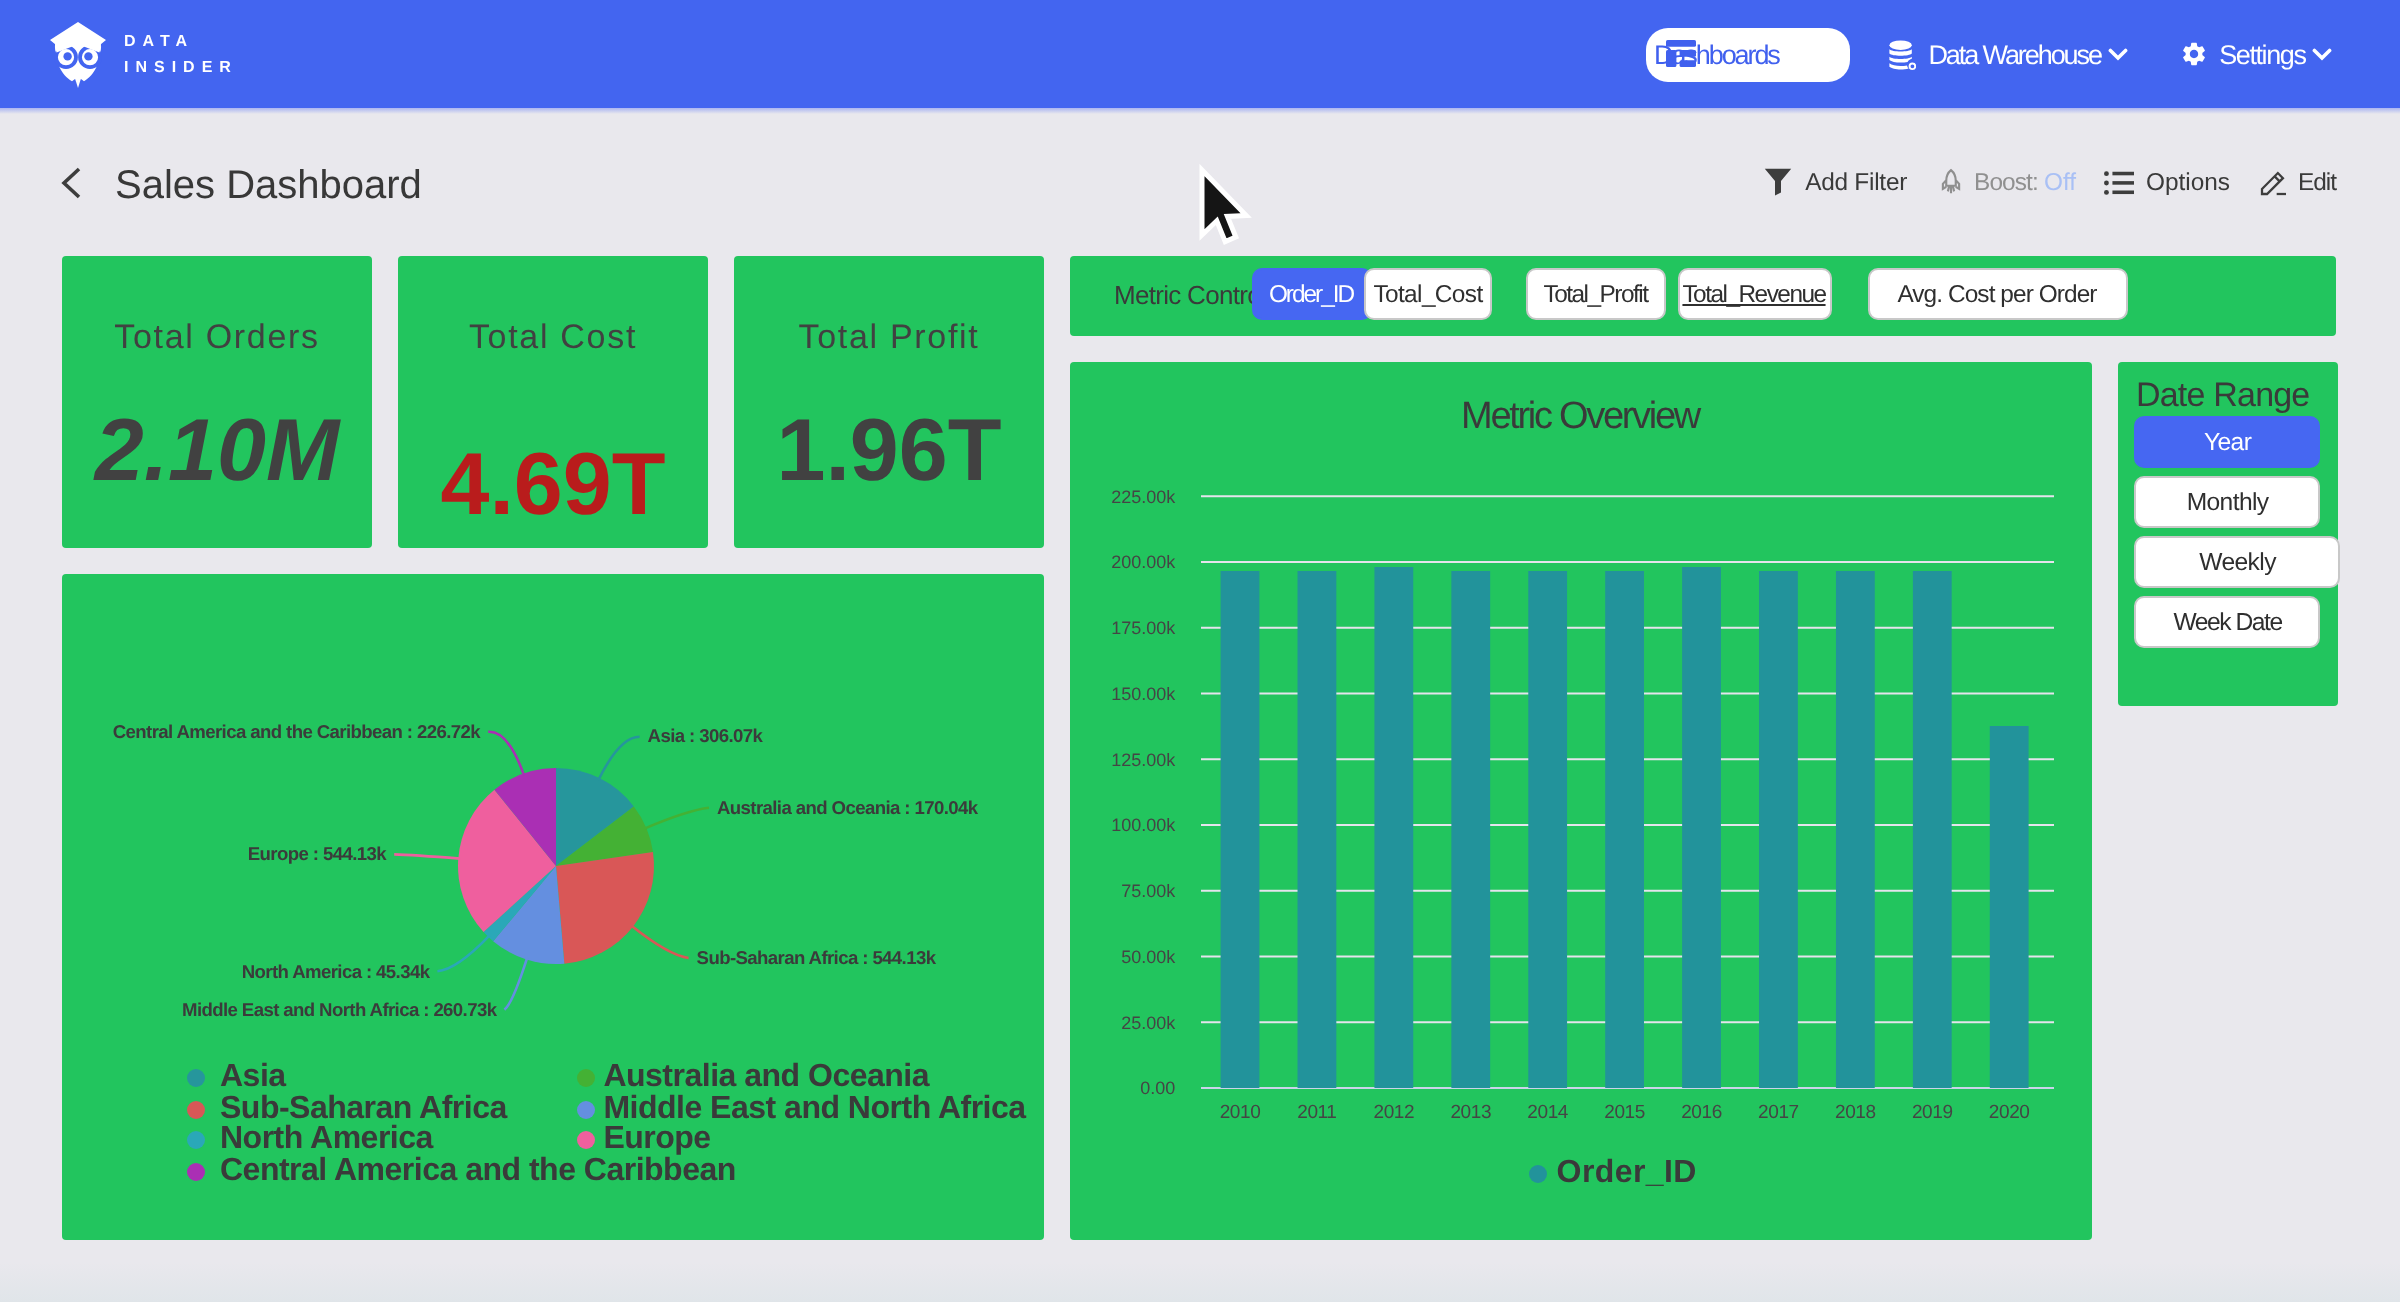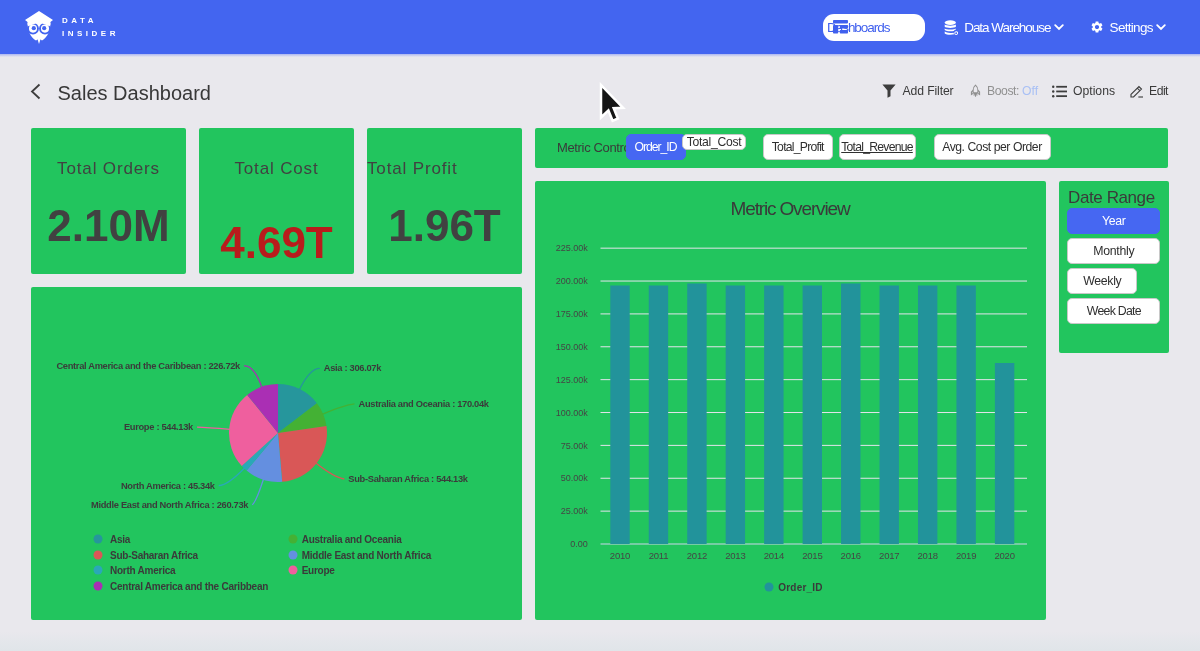--- a/index.html
+++ b/index.html
@@ -3,21 +3,21 @@
 <meta charset="utf-8">
 <style>
 * { margin:0; padding:0; box-sizing:border-box; }
 html,body { width:1200px; height:651px; overflow:hidden; }
 body { font-family:"Liberation Sans", sans-serif; background:#e9e8ed; position:relative; }
 .abs { position:absolute; }
 .card { position:absolute; background:#22c55e; border-radius:2px; }
 .btn { position:absolute; background:#fff; border:1px solid #c8c8c8; border-radius:5px; color:#2f2f2f; display:flex; align-items:center; justify-content:center; font-size:12.2px; letter-spacing:-0.6px; }
 .btn.sel { background:#4667f2; border-color:#4667f2; color:#fff; }
 .lbl { position:absolute; font-size:9.3px; font-weight:bold; color:#3b3b3b; white-space:nowrap; transform:translateY(-50%); letter-spacing:-0.3px; }
-.leg { position:absolute; font-size:10px; font-weight:bold; color:#3a3a3a; white-space:nowrap; transform:translateY(-50%); letter-spacing:-0.25px; }
+.leg { position:absolute; font-size:16px; font-weight:bold; color:#3a3a3a; white-space:nowrap; transform:translateY(-50%); letter-spacing:-0.25px; }
 .dot { position:absolute; width:9px; height:9px; border-radius:50%; transform:translate(-50%,-50%); }
 .nav { position:absolute; color:#fff; font-size:13.5px; font-weight:500; letter-spacing:-1.04px; }
 .ctrl { position:absolute; font-size:12.2px; font-weight:500; color:#3a3a3a; white-space:nowrap; }
 </style>
 </head>
 <body>
 
 <div class="abs" style="left:0;top:0;width:1200px;height:54px;background:#4365f0;"></div>
 <div class="abs" style="left:0;top:54px;width:1200px;height:2.5px;background:linear-gradient(rgba(120,140,245,0.55),rgba(233,232,237,0));"></div>
 <svg class="abs" style="left:24px;top:11px;" width="30" height="33" viewBox="0 0 30 33">
@@ -96,32 +96,32 @@
     <path fill="none" stroke="#3d3d3d" stroke-width="1.7" d="M3 17.2 L14.9 5.3 L18.7 9.1 L6.8 21 L3 21 Z M12.5 7.8 L16.2 11.5"></path>
     <path stroke="#3d3d3d" stroke-width="1.7" d="M14 21 L21 21"></path>
   </svg>
 <div class="ctrl" style="left:1149px;top:84.2px;letter-spacing:-0.5px;">Edit</div>
 
 <div class="card" style="left:31px;top:127.5px;width:155px;height:146px;"></div>
 <div class="card" style="left:199px;top:127.5px;width:155px;height:146px;"></div>
 <div class="card" style="left:367px;top:127.5px;width:155px;height:146px;"></div>
 <div class="abs" style="left:31px;top:159px;width:155px;text-align:center;font-size:17px;color:#414141;letter-spacing:0.85px;">Total Orders</div>
 <div class="abs" style="left:199px;top:159px;width:155px;text-align:center;font-size:17px;color:#414141;letter-spacing:0.85px;">Total Cost</div>
-<div class="abs" style="left:367px;top:159px;width:155px;text-align:left;font-size:17px;color:#414141;letter-spacing:0.85px;">Total Profit</div>
-<div class="abs" style="left:31px;top:204.1px;width:155px;text-align:center;font-size:44px;font-weight:bold;color:#414141;line-height:44px;">2.10M</div>
+<div class="abs" style="left:367px;top:159px;width:155px;text-align:center;font-size:17px;color:#414141;letter-spacing:0.85px;">Total Profit</div>
+<div class="abs" style="left:31px;top:204.1px;width:155px;text-align:center;font-size:44px;font-weight:bold;color:#414141;line-height:44px;font-style:italic;">2.10M</div>
 <div class="abs" style="left:199px;top:221px;width:155px;text-align:center;font-size:44px;font-weight:bold;color:#b91c1c;line-height:44px;">4.69T</div>
 <div class="abs" style="left:367px;top:204.1px;width:155px;text-align:center;font-size:44px;font-weight:bold;color:#414141;line-height:44px;">1.96T</div>
 
 <div class="card" style="left:534.5px;top:127.5px;width:633.5px;height:40px;"></div>
 <div class="abs" style="left:541px;top:139.5px;font-size:13px;color:#3a3a3a;letter-spacing:-0.35px;margin-left:16px;">Metric Control</div>
 <div class="btn sel" style="left:625.5px;top:134px;width:60px;height:26px;letter-spacing:-1px;">Order_ID</div>
-<div class="btn" style="left:682px;top:134px;width:64px;height:16px;letter-spacing:-0.3px;">Total_Cost</div>
+<div class="btn" style="left:682px;top:134px;width:64px;height:26px;letter-spacing:-0.3px;">Total_Cost</div>
 <div class="btn" style="left:763px;top:134px;width:69.5px;height:26px;letter-spacing:-0.75px;">Total_Profit</div>
 <div class="btn" style="left:838.5px;top:134px;width:77px;height:26px;letter-spacing:-0.75px;text-decoration:underline;">Total_Revenue</div>
-<div class="btn" style="left:933.5px;top:134px;width:117px;height:26px;letter-spacing:-0.45px;">Avg. Cost per Order</div>
+<div class="btn" style="left:933.5px;top:134px;width:130px;height:26px;letter-spacing:-0.45px;">Avg. Cost per Order</div>
 
 <div class="card" style="left:31px;top:287px;width:491px;height:332.5px;">
   <svg class="abs" style="left:0;top:0;" width="491" height="333" viewBox="0 0 491 333">
     <path d="M247,146 L247.00,97.00 A49,49 0 0 1 285.90,116.20 Z" fill="#26969c"></path>
     <path d="M247,146 L285.90,116.20 A49,49 0 0 1 295.49,138.95 Z" fill="#44b134"></path>
     <path d="M247,146 L295.49,138.95 A49,49 0 0 1 251.16,194.82 Z" fill="#d95757"></path>
     <path d="M247,146 L251.16,194.82 A49,49 0 0 1 215.57,183.60 Z" fill="#648fe0"></path>
     <path d="M247,146 L215.57,183.60 A49,49 0 0 1 210.77,178.99 Z" fill="#2aa8b8"></path>
     <path d="M247,146 L210.77,178.99 A49,49 0 0 1 216.22,107.88 Z" fill="#ef5f9e"></path>
     <path d="M247,146 L216.22,107.88 A49,49 0 0 1 247.00,97.00 Z" fill="#aa2fb4"></path>
@@ -203,20 +203,20 @@
       <text x="469.6" y="377.8" text-anchor="middle" font-size="9.5" letter-spacing="-0.2" fill="#454545" font-family="Liberation Sans">2020</text>
     </svg>
   <div class="dot" style="left:234px;top:406.4px;background:#22939b;"></div>
   <div class="leg" style="left:243.8px;top:406.4px;letter-spacing:0.2px;">Order_ID</div>
 </div>
 
 <div class="card" style="left:1059px;top:180.5px;width:109.5px;height:172.5px;"></div>
 <div class="abs" style="left:1068px;top:187.5px;font-size:17px;color:#3a3a3a;letter-spacing:-0.4px;">Date Range</div>
 <div class="btn sel" style="left:1067.3px;top:208px;width:93px;height:25.5px;font-size:12.3px;letter-spacing:-0.3px;">Year</div>
 <div class="btn" style="left:1067.3px;top:238px;width:93px;height:25.5px;font-size:12.3px;letter-spacing:-0.3px;">Monthly</div>
-<div class="btn" style="left:1067.3px;top:268px;width:70px;height:25.5px;font-size:12.3px;letter-spacing:-0.3px;">Weekly</div>
+<div class="btn" style="left:1067.3px;top:268px;width:103px;height:25.5px;font-size:12.3px;letter-spacing:-0.3px;">Weekly</div>
 <div class="btn" style="left:1067.3px;top:298px;width:93px;height:25.5px;font-size:12.3px;letter-spacing:-0.73px;">Week Date</div>
 
 <div class="abs" style="left:0;top:631px;width:1200px;height:20px;background:linear-gradient(#e9e8ed,#e0e5e9);"></div>
 
 <svg class="abs" style="left:598px;top:82px;" width="32" height="44" viewBox="0 0 32 44">
   <path d="M3 3 L3 35.5 L10.4 28.4 L14.6 38.8 L19.9 36.5 L15.7 26.2 L25.1 25.8 Z" fill="#151515" stroke="#fff" stroke-width="2.5"></path>
 </svg>
 
 </body></html>

